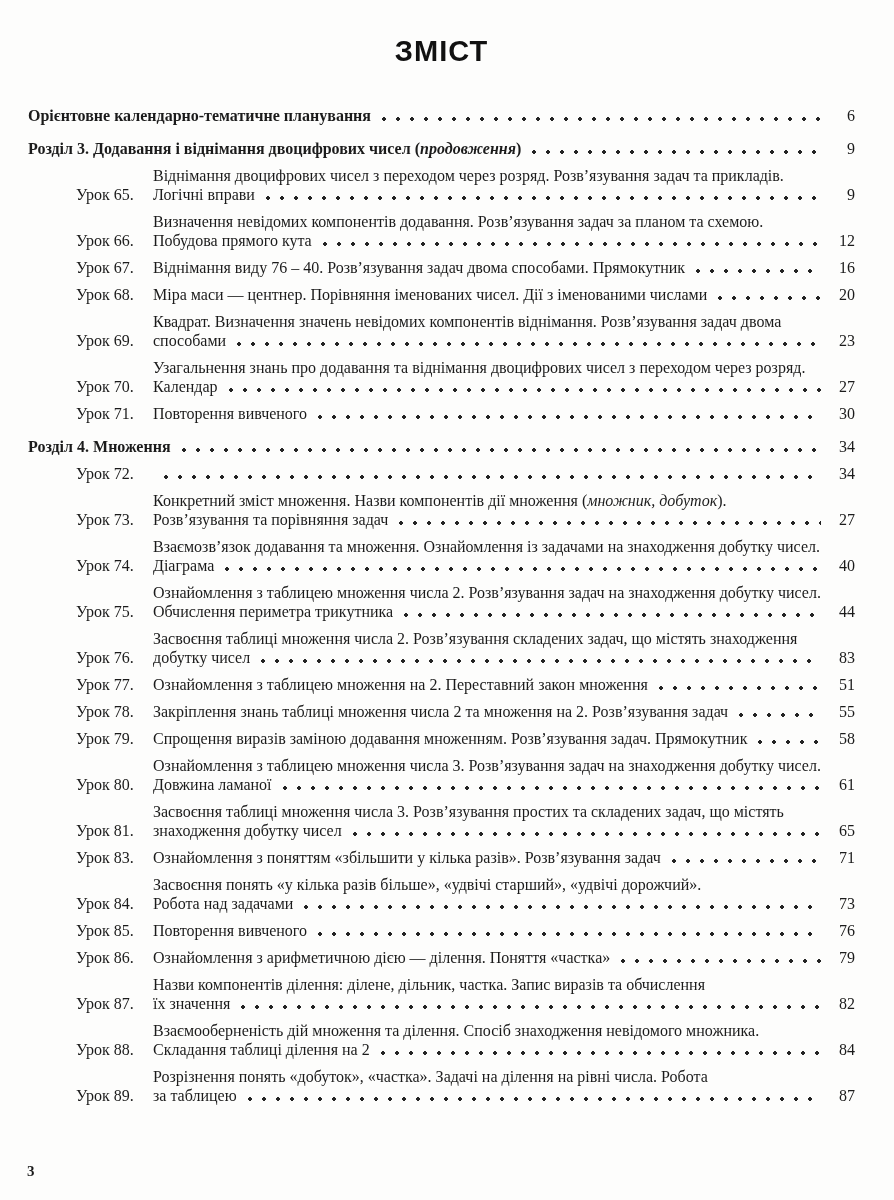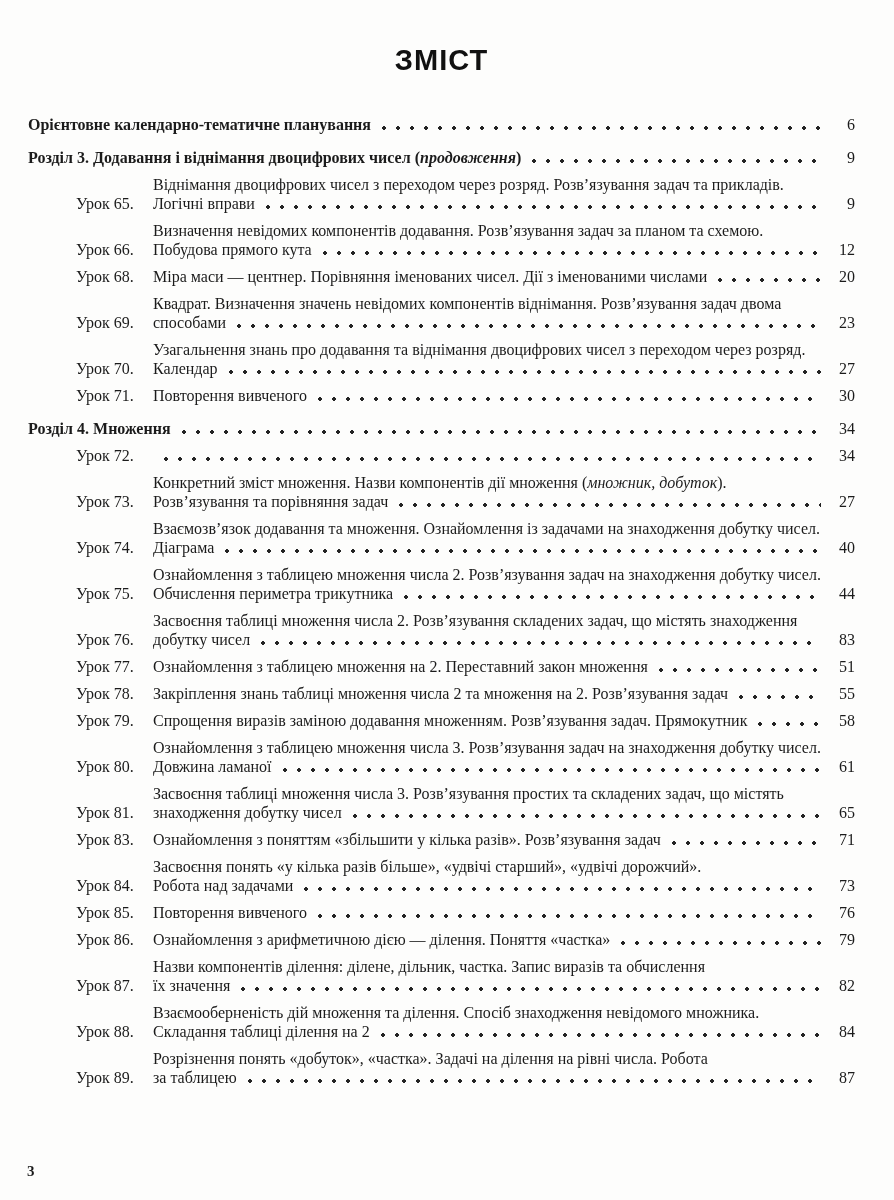--- a/index.html
+++ b/index.html
@@ -7,21 +7,21 @@
     width: 894px; height: 1200px;
     background: #ffffff;
     font-family: "Liberation Serif", serif;
     color: #1b1b1b;
   }
   .page {
     position: relative;
     width: 894px; height: 1200px;
     box-sizing: border-box;
     background: #fdfdfc;
-    padding: 38px 39px 0 28px;
+    padding: 29px 39px 0 28px;
     overflow: hidden;
   }
   .doc-title {
     margin: 6px 0 38px 0;
     text-align: center;
     font-family: "Liberation Sans", sans-serif;
     font-weight: bold;
     font-size: 29px;
     letter-spacing: 1px;
     color: #111;
@@ -110,20 +110,30 @@
         <div class="body">
           <div class="line"><span class="text"><span>Визначення невідомих компонентів додавання. Розв’язування задач за планом та схемою.</span></span></div>
           <div class="line last">
             <span class="text"><span>Побудова прямого кута</span></span>
             <span class="leader"></span>
             <span class="pg">12</span>
           </div>
         </div>
       </div>
       <div class="entry lesson">
+        <div class="label">Урок 67.</div>
+        <div class="body">
+          <div class="line last">
+            <span class="text"><span>Віднімання виду 76 – 40. Розв’язування задач двома способами. Прямокутник</span></span>
+            <span class="leader"></span>
+            <span class="pg">16</span>
+          </div>
+        </div>
+      </div>
+      <div class="entry lesson">
         <div class="label">Урок 68.</div>
         <div class="body">
           <div class="line last">
             <span class="text"><span>Міра маси — центнер. Порівняння іменованих чисел. Дії з іменованими числами</span></span>
             <span class="leader"></span>
             <span class="pg">20</span>
           </div>
         </div>
       </div>
       <div class="entry lesson">

